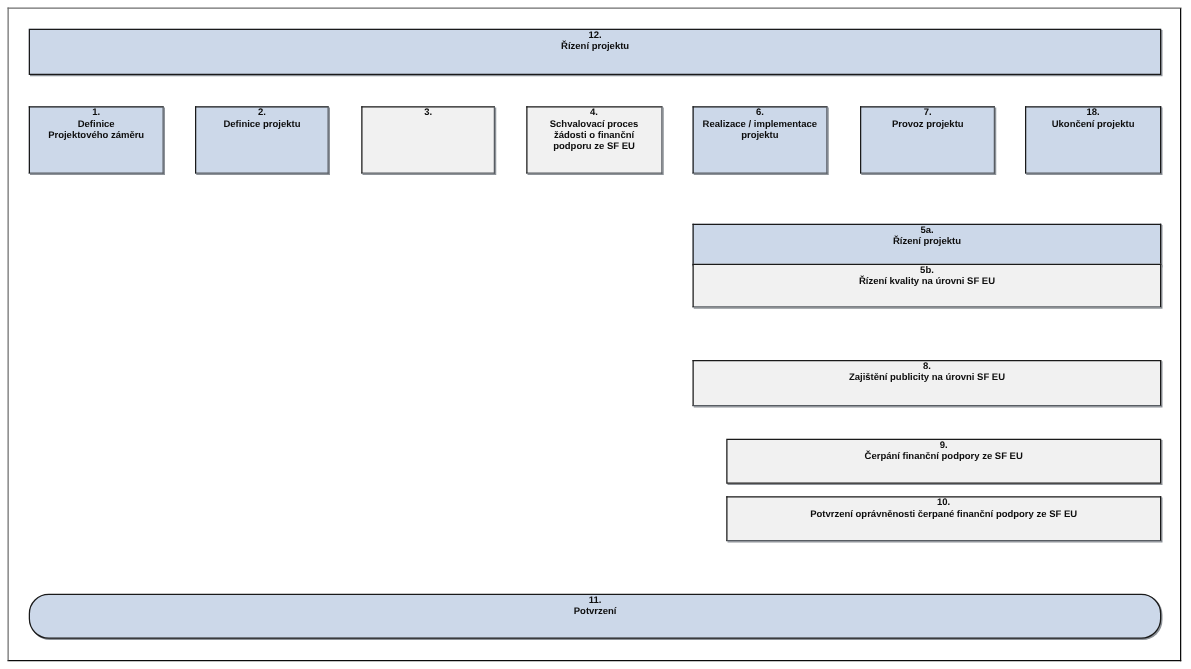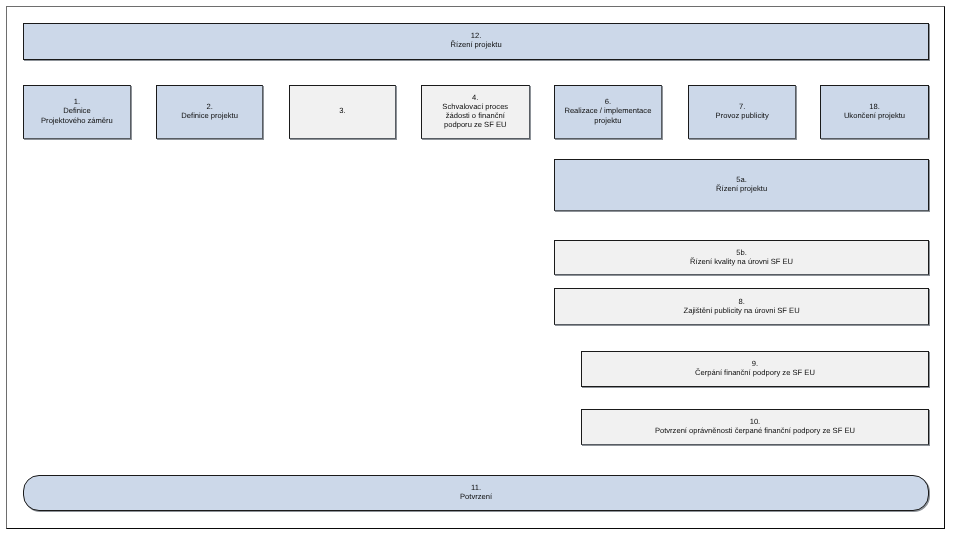--- a/index.html
+++ b/index.html
@@ -20,44 +20,44 @@
          border-right:1px solid #0a0a0a;
          border-bottom:1px solid #0a0a0a;}
 
   
   .node{position:absolute;box-sizing:border-box;
         border-top:1px solid #1a1a1a;
         border-left:1px solid #1a1a1a;
         border-right:1px solid #585d63;
         border-bottom:1px solid #585d63;
         box-shadow:1px 1px 0 0 #8d9298;
-        display:flex;align-items:center;justify-content:center;
+        display:flex;justify-content:center;
         text-align:center;
-        font-size:7.6px;font-weight:normal;line-height:9.05px;color:#0d0d0d;}
+        font-size:7.6px;font-weight:bold;line-height:9.05px;color:#0d0d0d;}
   .node.dark-r{border-right-color:#1a1a1a;}
   .node.dark-b{border-bottom-color:#1a1a1a;}
   .blue{background:#ccd8e9;}
   .grey{background:#f1f1f1;}
   .node .txtwrap{display:block;transform:translateY(-0.7px);}
   .node .txt{display:block;white-space:pre;}
 
   
   #n12{left:23.0px;top:23.0px;width:906.2px;height:36.9px;}
   #n1 {left:22.9px;top:84.6px;width:108.1px;height:54.8px;}
   #n2 {left:156.0px;top:84.6px;width:107.2px;height:54.8px;}
   #n3 {left:289.0px;top:84.6px;width:107.0px;height:54.8px;}
   #n4 {left:421.0px;top:84.6px;width:108.5px;height:54.8px;}
   #n6 {left:553.8px;top:84.6px;width:108.2px;height:54.8px;}
   #n7 {left:688.0px;top:84.6px;width:108.4px;height:54.8px;}
   #n13{left:819.8px;top:84.6px;width:109.4px;height:54.8px;}
-  #n5a{left:554.0px;top:159px;width:375.2px;height:52px;}
-  #n5b{left:554.0px;top:240px;width:375.2px;height:35.4px;}
+  #n5a{left:554.0px;top:179px;width:375.2px;height:34px;}
+  #n5b{left:554.0px;top:211px;width:375.2px;height:35.4px;}
   #n8 {left:554.0px;top:288.4px;width:375.2px;height:36.4px;}
   #n9 {left:580.7px;top:351.1px;width:348.5px;height:36.2px;}
-  #n10{left:580.7px;top:409px;width:348.5px;height:36.2px;}
+  #n10{left:580.7px;top:397px;width:348.5px;height:36.2px;}
   #n11{left:23.0px;top:474.7px;width:906.2px;height:36.1px;border-radius:16px;}
 </style>
 </head>
 <body>
 
 <div id="canvas">
 
   <div class="frame"></div>
 
   <div class="node blue dark-r dark-b" id="n12">
@@ -101,21 +101,21 @@
     <div class="txtwrap">
       <span class="txt num">6.</span>
       <span class="txt lab">Realizace / implementace
 projektu</span>
     </div>
   </div>
 
   <div class="node blue" id="n7">
     <div class="txtwrap">
       <span class="txt num">7.</span>
-      <span class="txt lab">Provoz publicity</span>
+      <span class="txt lab">Provoz projektu</span>
     </div>
   </div>
 
   <div class="node blue dark-r" id="n13">
     <div class="txtwrap">
       <span class="txt num">18.</span>
       <span class="txt lab">Ukončení projektu</span>
     </div>
   </div>
 

